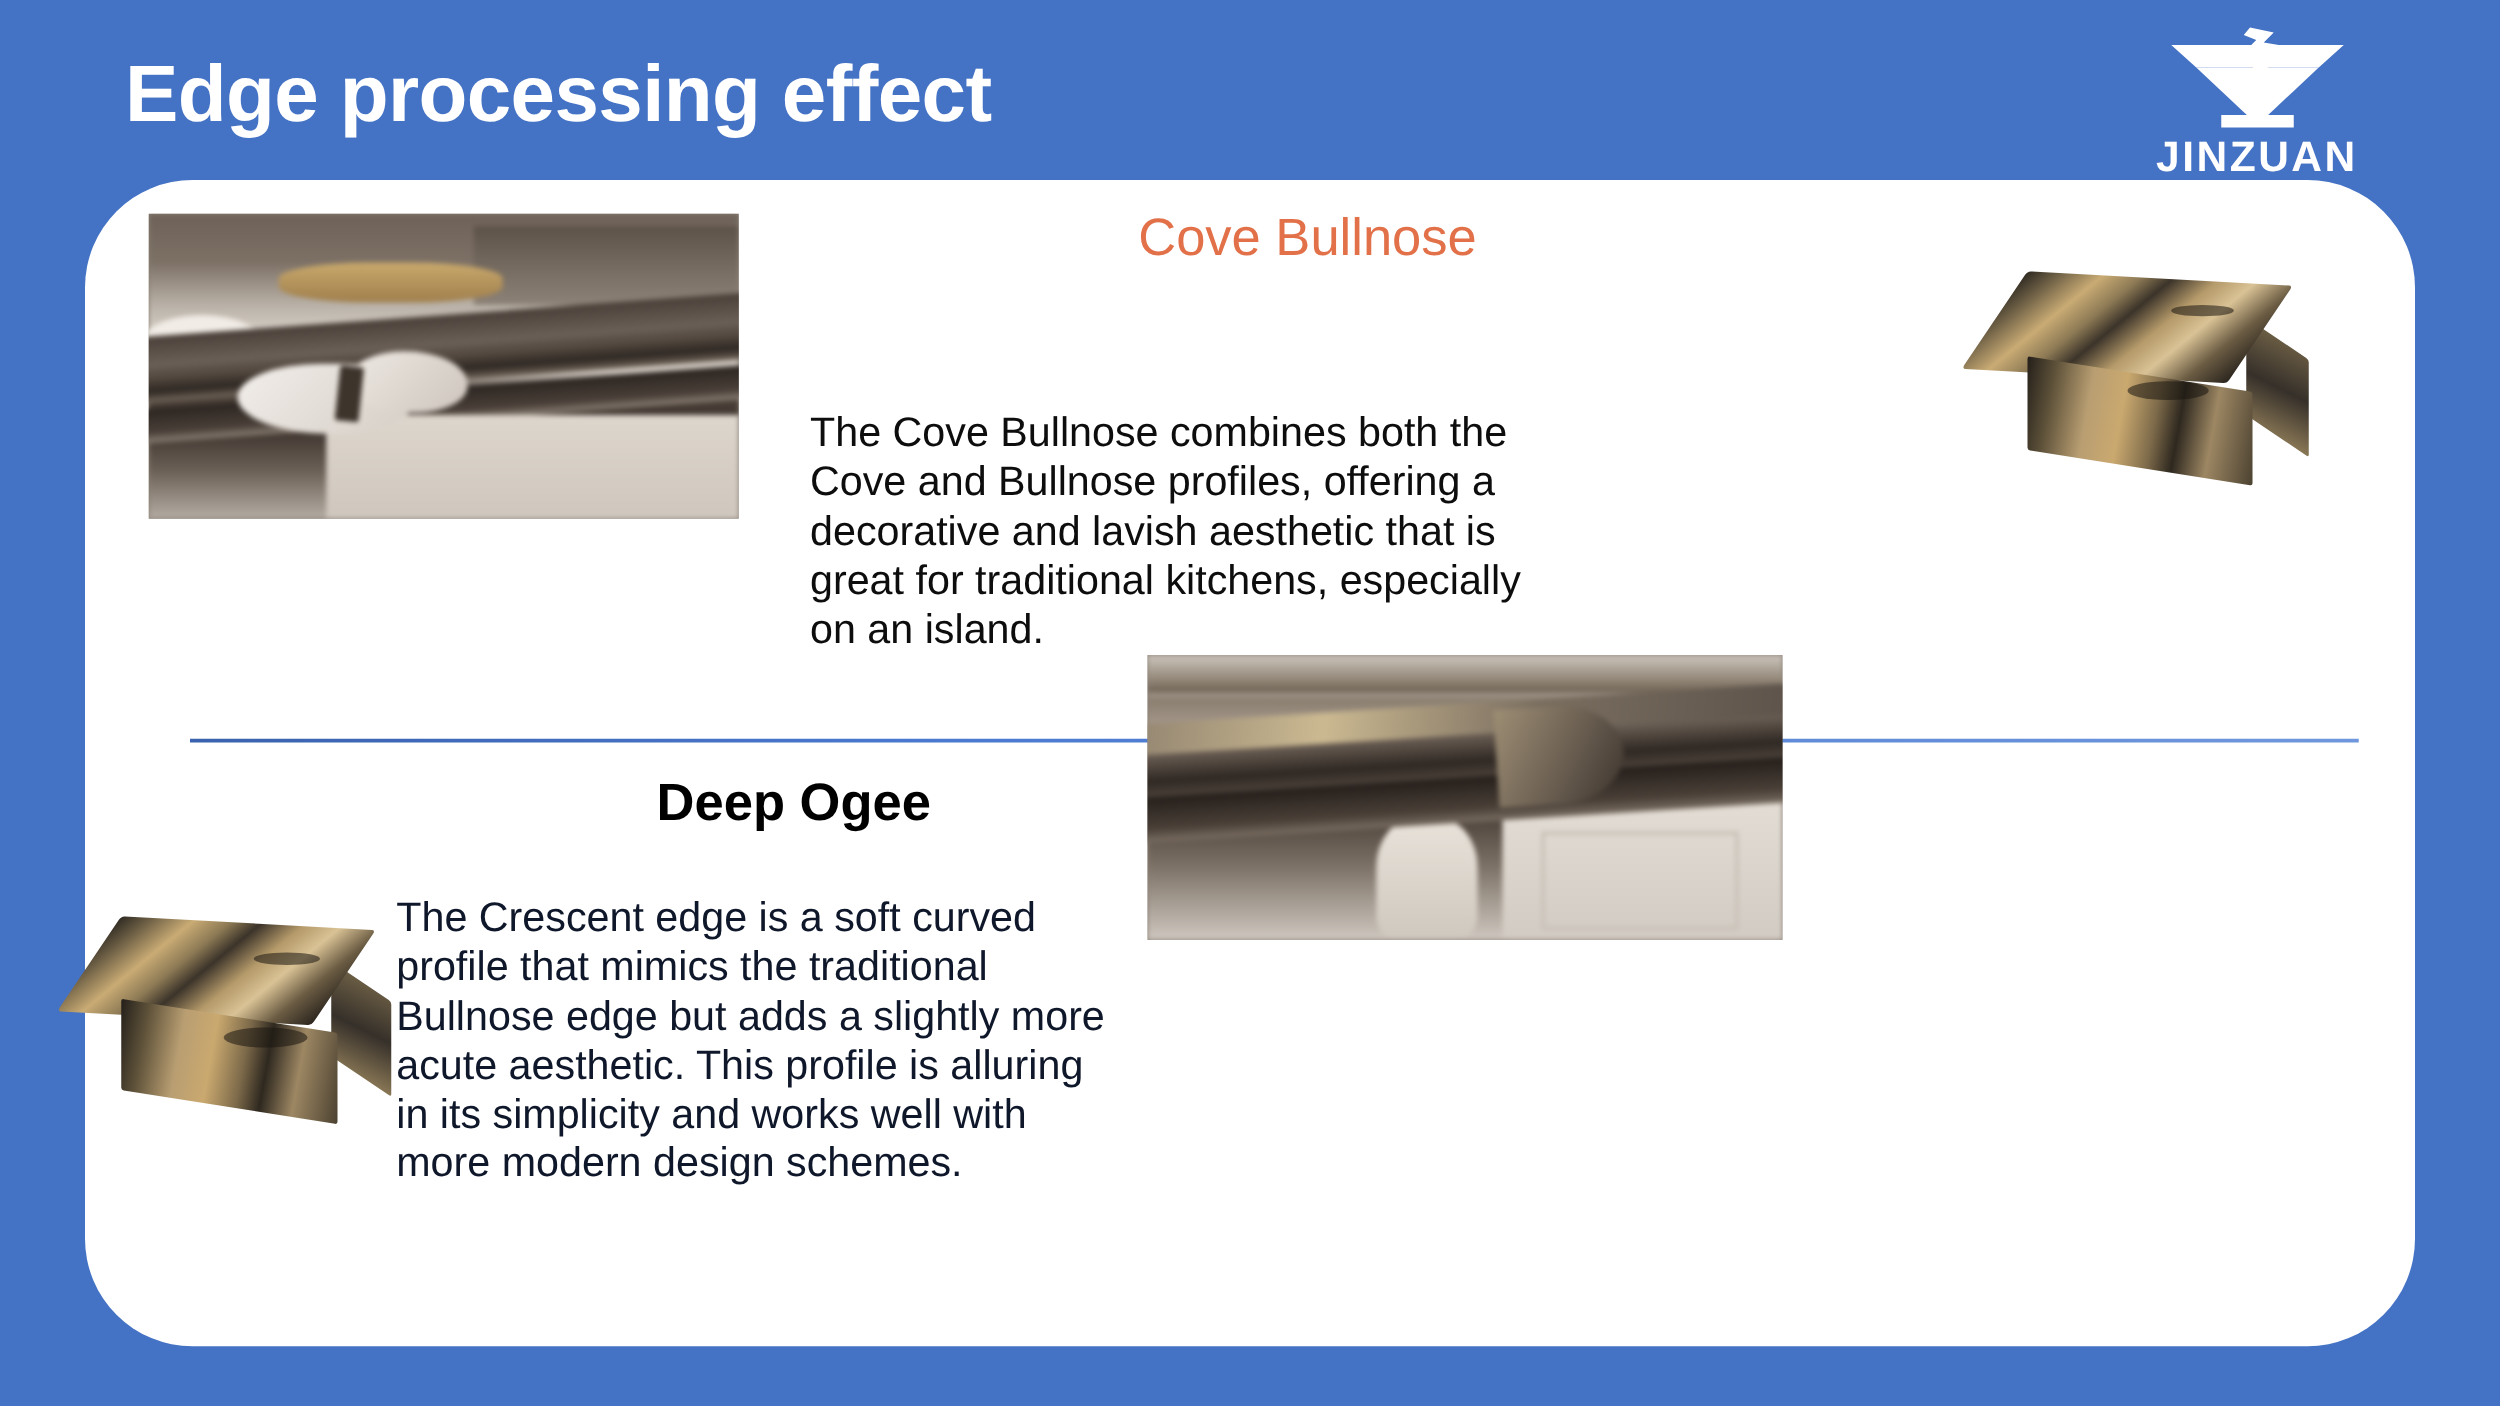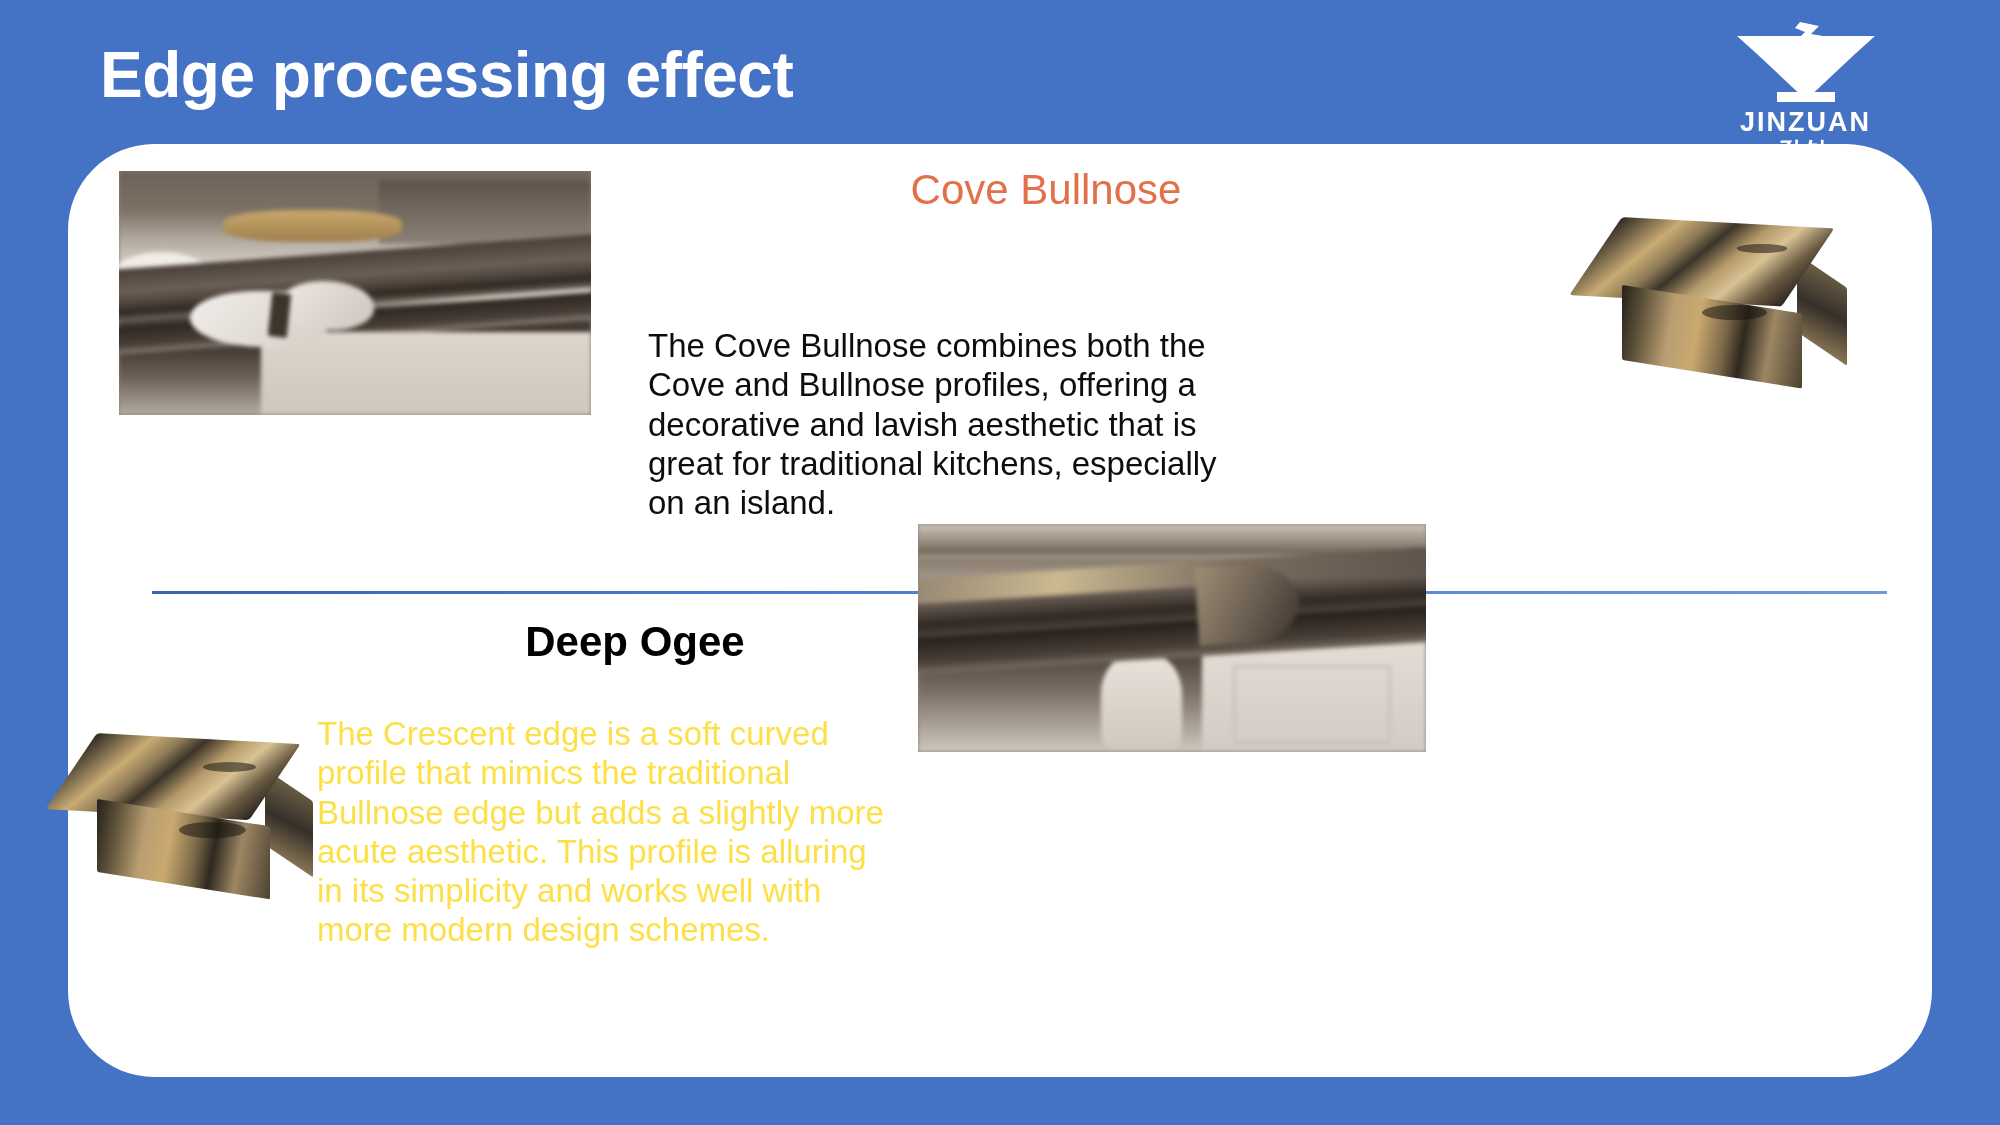--- a/index.html
+++ b/index.html
@@ -25,21 +25,21 @@
 
   
   .logo{
     position:absolute;
     right:92px; top:20px;
     width:205px; height:155px;
     display:flex;flex-direction:column;align-items:center;justify-content:flex-start;
   }
   .logo-mark{width:150px;height:88px;display:block;}
   .logo-word{
-    color:#ffffff;font-weight:bold;font-size:27px;
+    color:#ffffff;font-weight:bold;font-size:34px;
     letter-spacing:2px;line-height:1;margin-top:1px;
   }
   .logo-cn{
     color:#ffffff;font-weight:bold;font-size:25px;
     letter-spacing:1px;line-height:1;margin-top:3px;
   }
 
   
   .card{
     position:absolute;
@@ -84,21 +84,21 @@
   
   .sec2-heading{
     position:absolute;left:440px;top:618px;
     width:390px;text-align:center;
     font-size:42px;font-weight:bold;color:#000000;
     white-space:nowrap;
   }
   .sec2-body{
     position:absolute;left:317px;top:714px;
     width:570px;
-    font-size:33px;line-height:1.19;color:#fde047;
+    font-size:33px;line-height:1.19;color:#0f172a;
   }
   .sec2-block{
     position:absolute;left:83px;top:726px;
     width:240px;height:165px;
   }
   .sec2-photo{
     position:absolute;left:918px;top:524px;
     width:508px;height:228px;
     overflow:hidden;background:#8d8279;
   }

